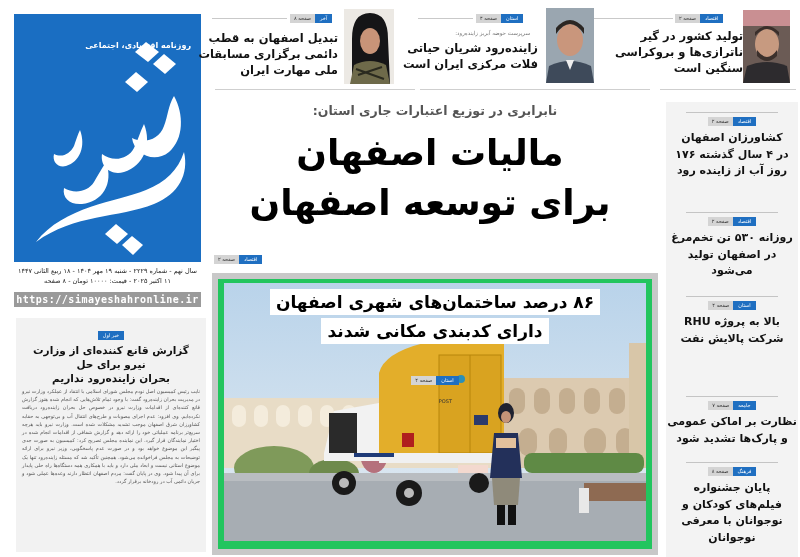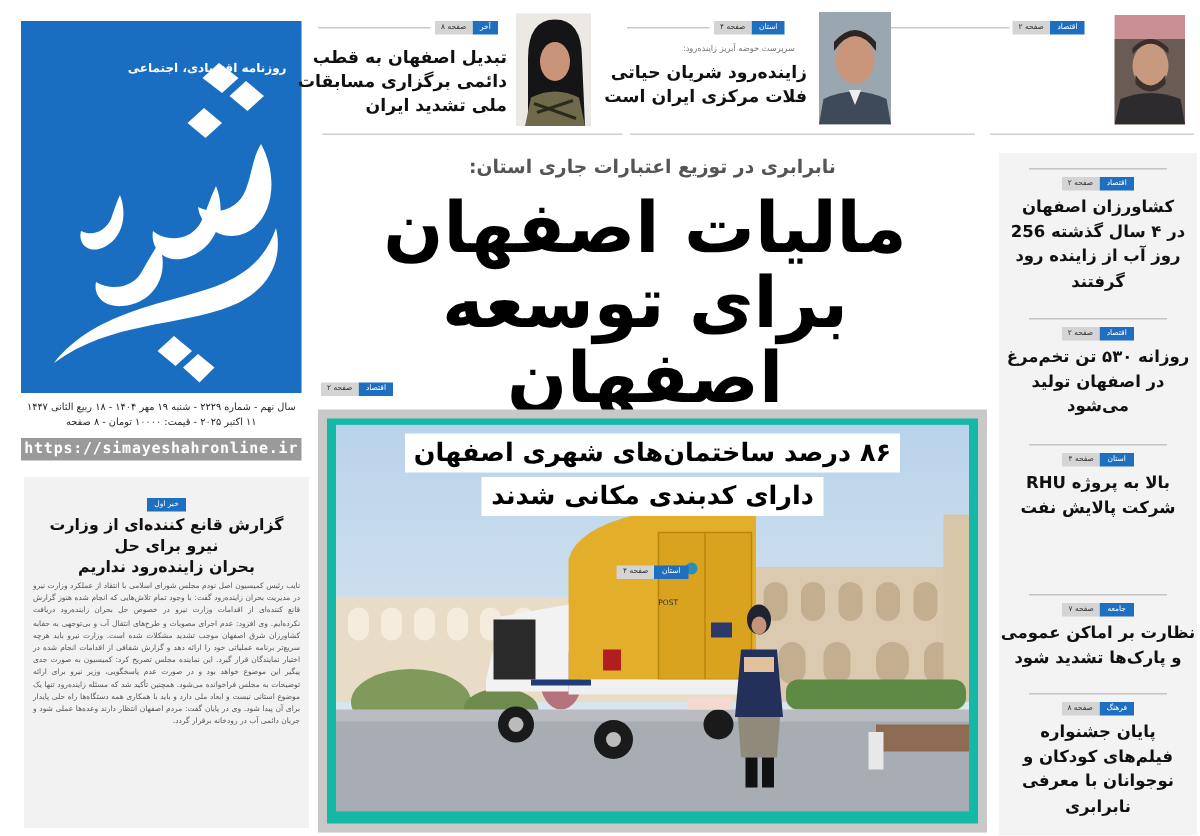--- a/index.html
+++ b/index.html
@@ -27,26 +27,26 @@
   .teaser { position: absolute; top: 10px; height: 75px; }
   .teaser .rule { position: absolute; top: 8px; height: 1px; background: #c9c9c9; }
   .teaser .tag { position: absolute; top: 4px; }
   .teaser .kicker { position: absolute; font-size: 5.5px; color: #777; }
   .teaser h4 { position: absolute; font-size: 11.5px; font-weight: bold; line-height: 16px; text-align: right; white-space: nowrap; }
   .photo { position: absolute; overflow: hidden; background: #cfcfcf; }
   .bottom-rule { position: absolute; top: 89px; height: 1px; background: #cfcfcf; }
 
   
   #kicker { position: absolute; left: 230px; top: 103px; width: 410px; text-align: center; font-size: 12.5px; color: #555; font-weight: bold; }
-  #headline { position: absolute; left: 215px; top: 128px; width: 430px; text-align: center; font-size: 47px; font-weight: bold; line-height: 50px; letter-spacing: -1px; color: #000; }
+  #headline { position: absolute; left: 215px; top: 128px; width: 430px; text-align: center; font-size: 36px; font-weight: bold; line-height: 50px; letter-spacing: -1px; color: #000; }
   #headline-tag { position: absolute; left: 214px; top: 255px; direction: rtl; }
 
   
   #photo-story { position: absolute; left: 212px; top: 273px; width: 446px; height: 282px; background: #c8c8c8; padding: 6px; }
-  #photo-story .inner { position: relative; width: 100%; height: 100%; background: #14b8a6; padding: 20px 6px 8px 6px; }
+  #photo-story .inner { position: relative; width: 100%; height: 100%; background: #22c55e; padding: 20px 6px 8px 6px; }
   #photo-story .scene { position: absolute; left: 6px; top: 4px; right: 6px; bottom: 8px; overflow: hidden; }
   #photo-headline { position: absolute; left: 0; right: 0; top: 10px; text-align: center; }
   #photo-headline span { display: inline-block; background: #fff; font-size: 17px; font-weight: bold; line-height: 24px; padding: 1px 6px; margin-bottom: 3px; color: #000; }
   #photo-tag { position: absolute; left: 0; right: 0; top: 88px; text-align: center; }
 
   
   #right-col { position: absolute; left: 666px; top: 102px; width: 132px; height: 455px; background: #f3f3f3; }
   .rc-item { position: absolute; left: 0; width: 132px; text-align: center; }
   .rc-item .line { position: absolute; top: 4px; left: 20px; right: 20px; height: 1px; background: #c4c4c4; }
   .rc-item .tag { position: relative; z-index: 1; }
@@ -90,20 +90,25 @@
   </h3>
   <p>نایب رئیس کمیسیون اصل نودم مجلس شورای اسلامی با انتقاد از عملکرد وزارت نیرو در مدیریت بحران زاینده‌رود گفت: با وجود تمام تلاش‌هایی که انجام شده هنوز گزارش قانع کننده‌ای از اقدامات وزارت نیرو در خصوص حل بحران زاینده‌رود دریافت نکرده‌ایم. وی افزود: عدم اجرای مصوبات و طرح‌های انتقال آب و بی‌توجهی به حقابه کشاورزان شرق اصفهان موجب تشدید مشکلات شده است. وزارت نیرو باید هرچه سریع‌تر برنامه عملیاتی خود را ارائه دهد و گزارش شفافی از اقدامات انجام شده در اختیار نمایندگان قرار گیرد. این نماینده مجلس تصریح کرد: کمیسیون به صورت جدی پیگیر این موضوع خواهد بود و در صورت عدم پاسخگویی، وزیر نیرو برای ارائه توضیحات به مجلس فراخوانده می‌شود. همچنین تأکید شد که مسئله زاینده‌رود تنها یک موضوع استانی نیست و ابعاد ملی دارد و باید با همکاری همه دستگاه‌ها راه حلی پایدار برای آن پیدا شود. وی در پایان گفت: مردم اصفهان انتظار دارند وعده‌ها عملی شود و جریان دائمی آب در رودخانه برقرار گردد.</p>
 </div>
 
 <div class="teaser" style="left:585px; width:210px;">
   <div class="rule" style="left:0; width:88px;"></div>
   <span class="tag" style="left:90px;">
     <span class="sec">اقتصاد</span>
     <span class="pg">صفحه ۲</span>
   </span>
+  <h4 style="right:52px; top:18px;">
+    <div>تولید کشور در گیر</div>
+    <div>ناترازی‌ها و بروکراسی</div>
+    <div>سنگین است</div>
+  </h4>
   <div class="photo" style="right:5px; top:0; width:47px; height:73px; background:linear-gradient(#d9b7b7 0 22%, #6b5b55 22% 100%);">
     <svg width="47" height="73" viewBox="0 0 47 73">
       <rect x="0" y="0" width="47" height="16" fill="#c98f92"></rect>
       <ellipse cx="24" cy="34" rx="12" ry="15" fill="#c79a80"></ellipse>
       <path d="M12 26 Q24 12 36 26 L36 22 Q24 10 12 22 Z" fill="#3a2e2a"></path>
       <path d="M14 40 Q24 54 34 40 L34 46 Q24 56 14 46 Z" fill="#3b302c"></path>
       <path d="M0 73 L4 56 Q24 48 44 56 L47 73 Z" fill="#2d2b2e"></path>
     </svg>
   </div>
 </div>
@@ -134,21 +139,21 @@
 
 <div class="teaser" style="left:212px; width:190px;">
   <div class="rule" style="left:0; width:75px;"></div>
   <span class="tag" style="left:78px;">
     <span class="sec">آخر</span>
     <span class="pg">صفحه ۸</span>
   </span>
   <h4 style="right:64px; top:20px;">
     <div>تبدیل اصفهان به قطب</div>
     <div>دائمی برگزاری مسابقات</div>
-    <div>ملی تشدید ایران</div>
+    <div>ملی مهارت ایران</div>
   </h4>
   <div class="photo" style="right:8px; top:-1px; width:50px; height:75px; background:#e9e6e2;">
     <svg width="50" height="75" viewBox="0 0 50 75">
       <rect width="50" height="75" fill="#ece9e4"></rect>
       <path d="M8 75 L8 30 Q8 4 26 4 Q44 4 44 30 L46 75 Z" fill="#151517"></path>
       <ellipse cx="26" cy="32" rx="10" ry="13" fill="#c89478"></ellipse>
       <path d="M6 75 L10 56 Q26 48 42 56 L46 75 Z" fill="#6e6a4a"></path>
       <path d="M12 60 L40 70 M14 66 L38 58" stroke="#2a2a1f" stroke-width="2"></path>
     </svg>
   </div>
@@ -256,23 +261,22 @@
 
 <div id="right-col">
   <div class="rc-item" style="top:6px;">
     <div class="line"></div>
     <span class="tag">
       <span class="sec">اقتصاد</span>
       <span class="pg">صفحه ۲</span>
     </span>
     <h4>
       <div>کشاورزان اصفهان</div>
-      <div>در ۴ سال گذشته 256</div>
+      <div>در ۴ سال گذشته ۱۷۶</div>
       <div>روز آب از زاینده رود</div>
-      <div>گرفتند</div>
     </h4>
   </div>
   <div class="rc-item" style="top:106px;">
     <div class="line"></div>
     <span class="tag">
       <span class="sec">اقتصاد</span>
       <span class="pg">صفحه ۲</span>
     </span>
     <h4>
       <div>روزانه ۵۳۰ تن تخم‌مرغ</div>
@@ -305,16 +309,16 @@
   <div class="rc-item" style="top:356px;">
     <div class="line"></div>
     <span class="tag">
       <span class="sec">فرهنگ</span>
       <span class="pg">صفحه ۸</span>
     </span>
     <h4>
       <div>پایان جشنواره</div>
       <div>فیلم‌های کودکان و</div>
       <div>نوجوانان با معرفی</div>
-      <div>نابرابری</div>
+      <div>نوجوانان</div>
     </h4>
   </div>
 </div>
 
 </body></html>

